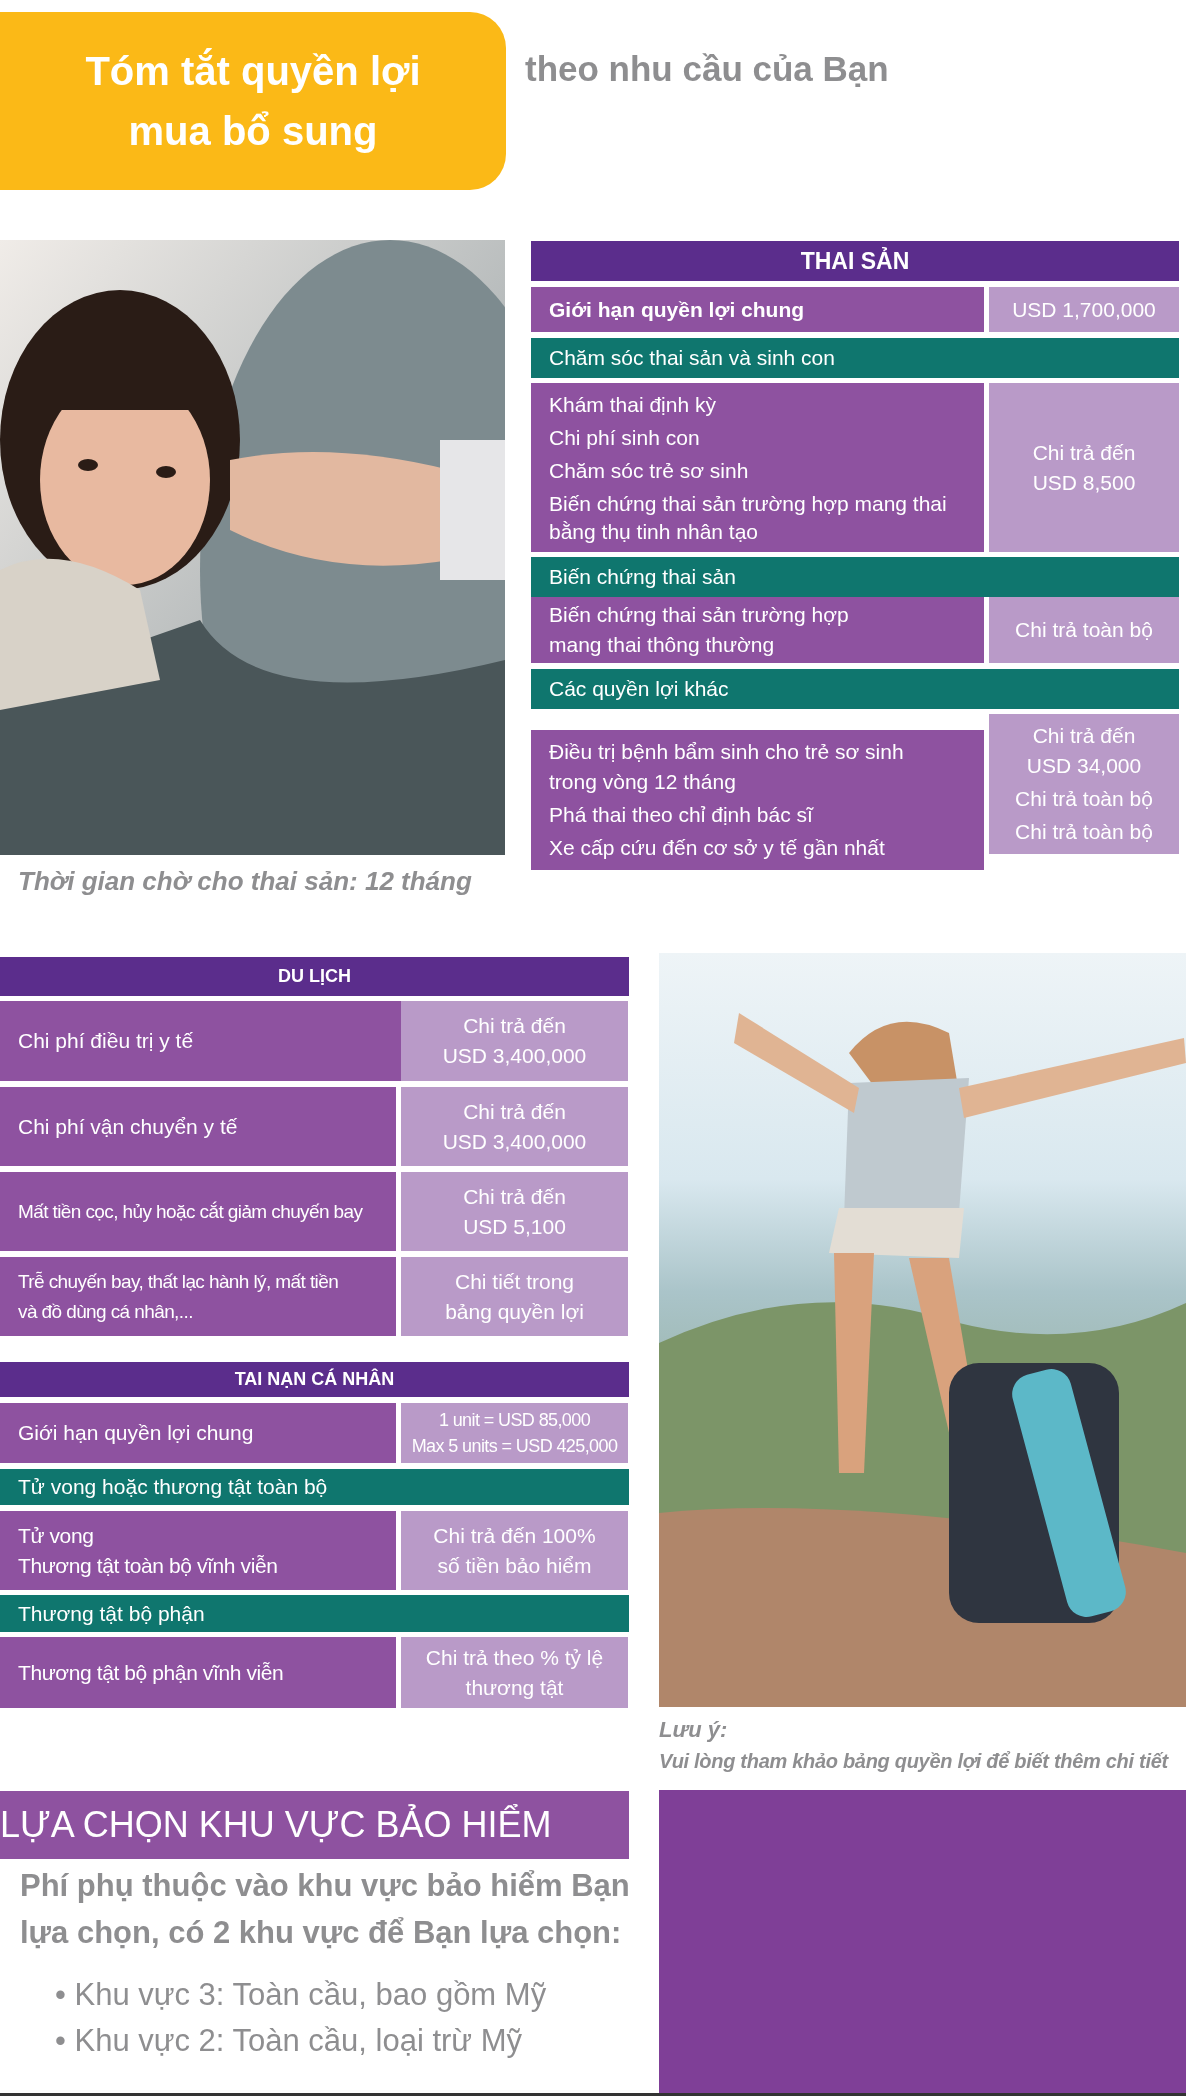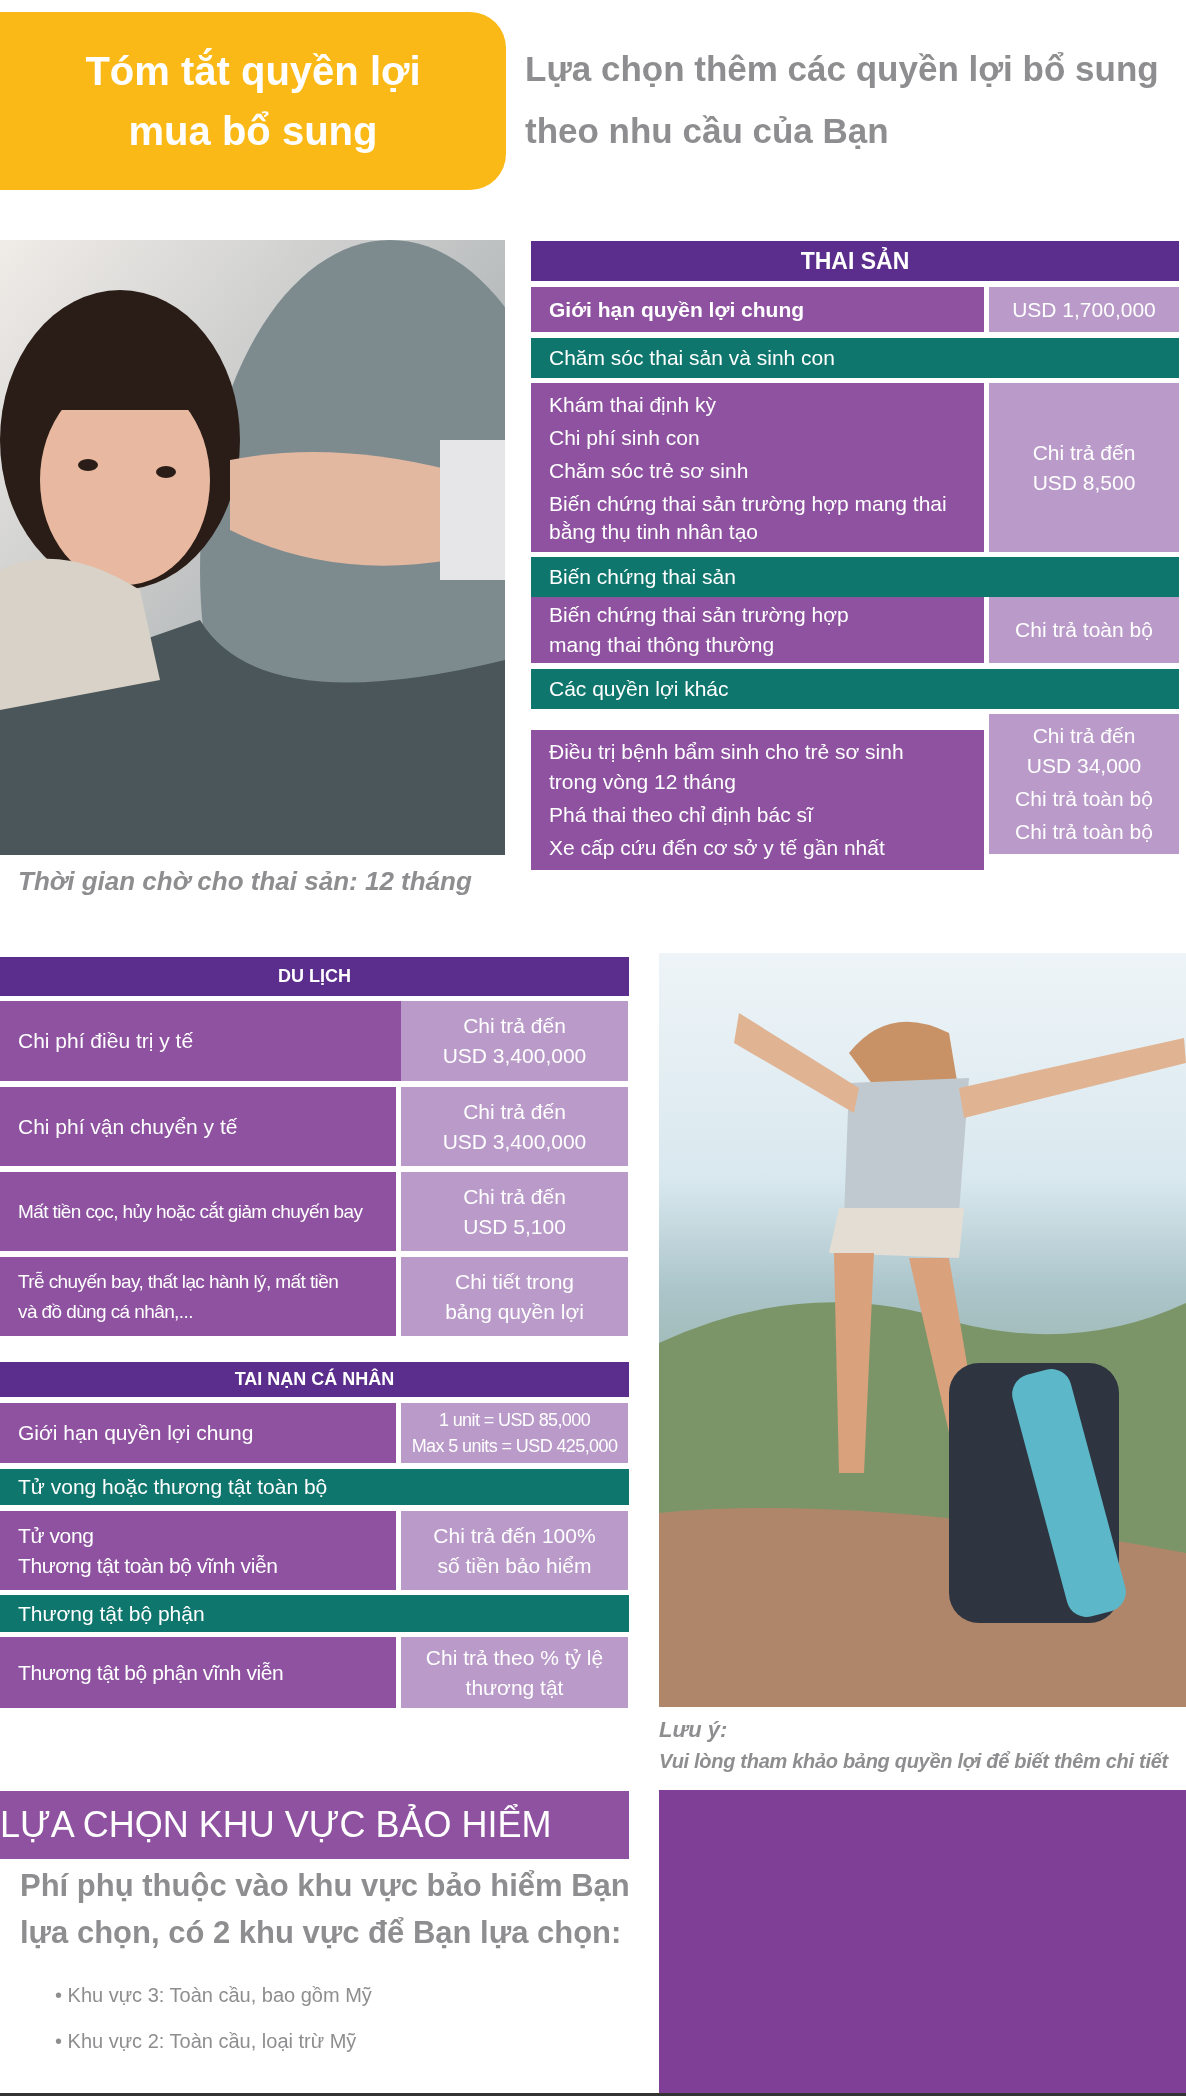--- a/index.html
+++ b/index.html
@@ -17,33 +17,32 @@
   .sub { background:#0f766e; color:#fff; font-size:21px; display:flex; align-items:center; padding-left:18px; }
   .lcell { background:#8e52a0; color:#fff; font-size:21px; display:flex; flex-direction:column;
            justify-content:center; padding-left:18px; line-height:30px; }
   .rcell { background:#b99ac8; color:#fff; font-size:21px; display:flex; flex-direction:column;
            justify-content:center; align-items:center; text-align:center; line-height:30px; }
   .lcell.sm, .rcell.sm { font-size:19px; letter-spacing:-0.6px; }
   .caption { color:#8e8e90; font-style:italic; font-weight:bold; }
   .region-hdr { left:0; top:1791px; width:629px; height:68px; background:#8e52a0; color:#fff;
                 font-size:36px; display:flex; align-items:center; }
   .region-body { left:20px; top:1862px; width:620px; color:#8e8e90; font-weight:bold; font-size:31px; line-height:47px; }
-  .region-list { left:55px; top:1972px; color:#8e8e90; font-size:20px; line-height:46px; }
+  .region-list { left:55px; top:1972px; color:#8e8e90; font-size:31px; line-height:46px; }
   .purple-block { left:659px; top:1790px; width:527px; height:303px; background:#7f3f97; }
   .bottom-line { left:0; top:2093px; width:1186px; height:3px; background:#333; }
 </style>
 </head>
 <body>
 
 <div class="abs title-box">
   <div>Tóm tắt quyền lợi</div>
   <div>mua bổ sung</div>
 </div>
 <div class="abs subtitle">
-  <div>Lựa chọn thêm các quyền lợi bổ sung</div>
   <div>theo nhu cầu của Bạn</div>
 </div>
 
 <div class="abs photo" style="left:0;top:240px;width:505px;height:615px;">
   <svg width="505" height="615" viewBox="0 0 505 615">
     <defs>
       <linearGradient id="mbg" x1="0" y1="0" x2="1" y2="1">
         <stop offset="0" stop-color="#f0ece8"></stop>
           <stop offset="1" stop-color="#8a9599"></stop>
       </linearGradient>

